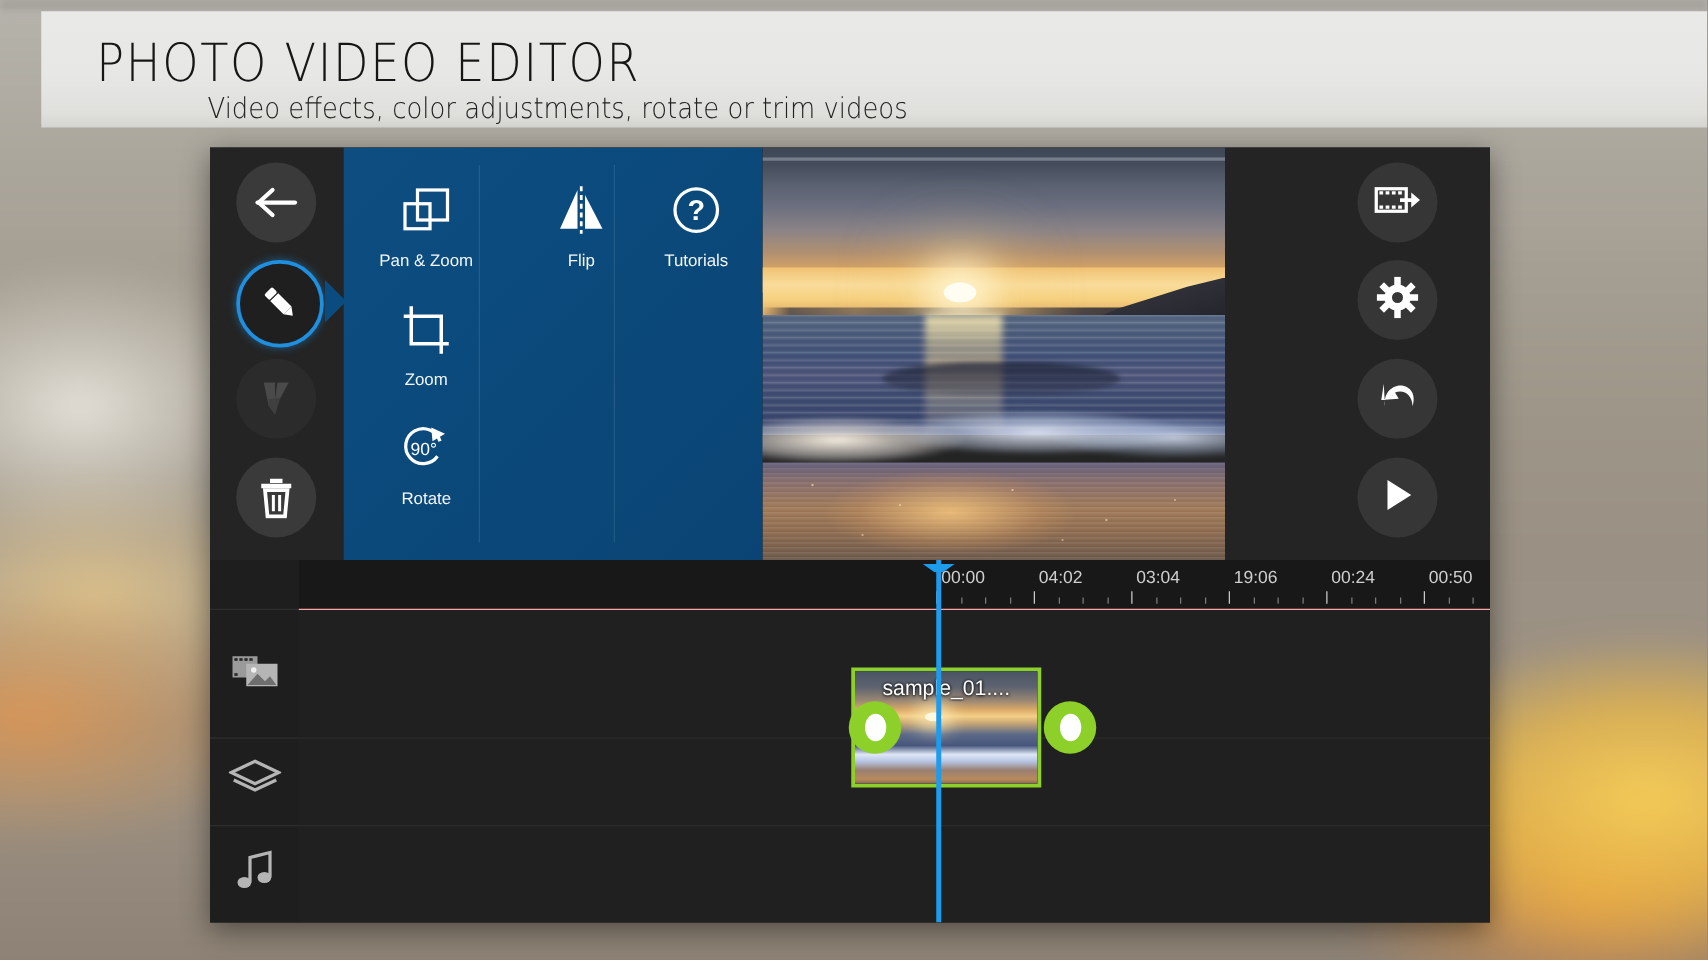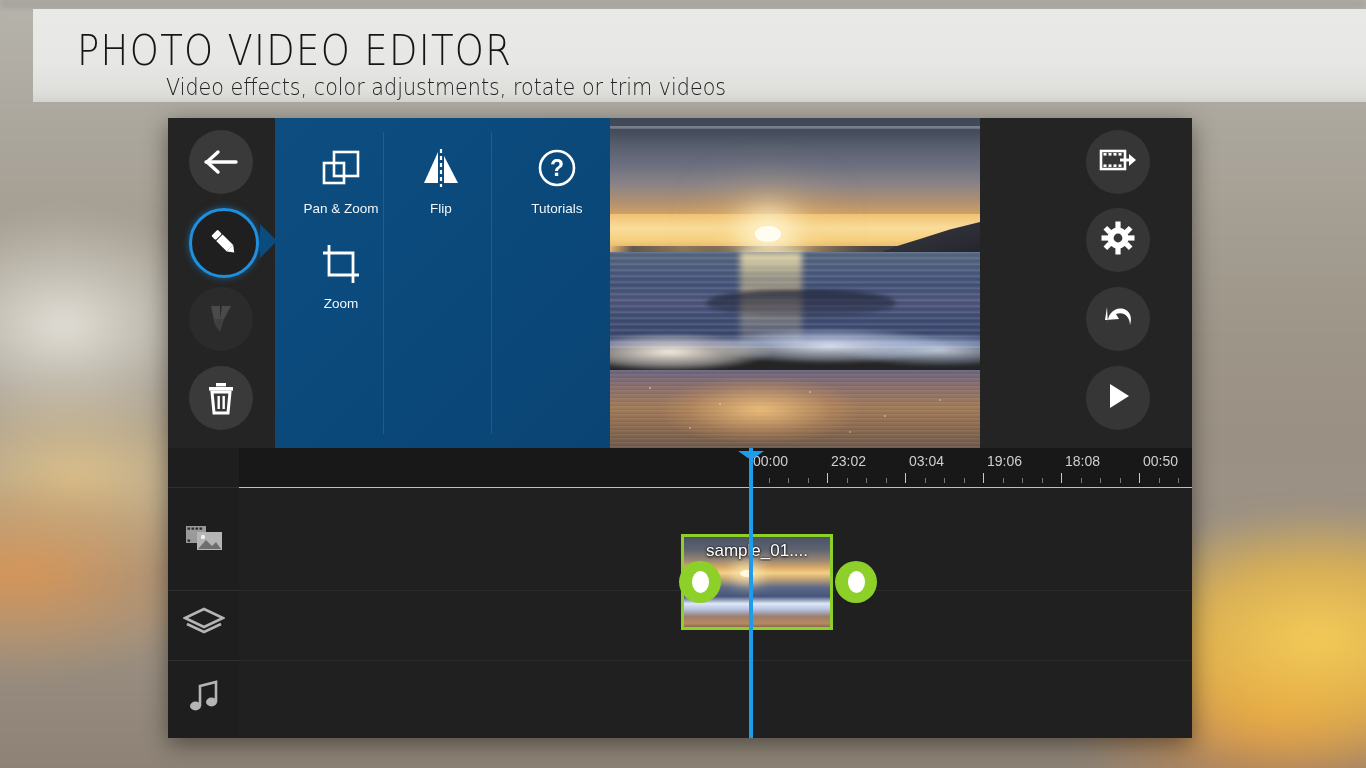--- a/index.html
+++ b/index.html
@@ -142,21 +142,21 @@
     align-items: center;
     justify-content: center;
   }
   .tool-lbl {
     font-size: 13.5px;
     color: #f2f6f9;
     margin-top: 1px;
     white-space: nowrap;
   }
   .tool.c0 { left: 12px; }
-  .tool.c1 { left: 112px; }
+  .tool.c1 { left: 136px; }
   .tool.c2 { left: 228px; }
   .tool.rA { top: 20px; }
   .tool.rB { top: 115px; }
   .tool.rC { top: 210px; }
   .tool.wide { width: 140px; left: 104px; }
 
   .vdiv {
     position: absolute;
     top: 14px; height: 302px;
     width: 1px;
@@ -517,20 +517,30 @@
           <div class="tool-ico">
             <svg width="46" height="44" viewBox="0 0 46 44">
               <path d="M11 3 L11 33 L41 33" fill="none" stroke="#fff" stroke-width="2.8"></path>
               <path d="M5 11 L35 11 L35 41" fill="none" stroke="#fff" stroke-width="2.8"></path>
             </svg>
           </div>
           <div class="tool-lbl">Zoom</div>
         </div>
 
 
+        <div class="tool c0 rC">
+          <div class="tool-ico">
+            <svg width="46" height="44" viewBox="0 0 46 44">
+              <path d="M34 16 A14 14 0 1 0 32 28" fill="none" stroke="#fff" stroke-width="2.6"></path>
+              <path d="M27 5 L38 10 L28 16 Z" fill="#fff"></path>
+              <text x="21" y="27" text-anchor="middle" font-size="14" fill="#fff" font-family="Liberation Sans, sans-serif">90°</text>
+            </svg>
+          </div>
+          <div class="tool-lbl">Rotate</div>
+        </div>
 
       </div>
 
       <div class="preview">
         <div class="sky"></div>
         <div class="sky-streaks"></div>
         <div class="sunband"></div>
         <div class="horizon"></div>
         <div class="headland"></div>
         <div class="sun"></div>
@@ -641,36 +651,36 @@
 
       <div class="tracks">
 
         <div class="ruler">
 
         <div class="tick-lbl" style="left: 514px;">00:00</div>
             <div class="tick major" style="left: 510px;"></div>
             <div class="tick minor" style="left: 529.5px;"></div>
             <div class="tick minor" style="left: 549px;"></div>
             <div class="tick minor" style="left: 568.5px;"></div>
-            <div class="tick-lbl" style="left: 592px;">23:02</div>
+            <div class="tick-lbl" style="left: 592px;">04:02</div>
             <div class="tick major" style="left: 588px;"></div>
             <div class="tick minor" style="left: 607.5px;"></div>
             <div class="tick minor" style="left: 627px;"></div>
             <div class="tick minor" style="left: 646.5px;"></div>
             <div class="tick-lbl" style="left: 670px;">03:04</div>
             <div class="tick major" style="left: 666px;"></div>
             <div class="tick minor" style="left: 685.5px;"></div>
             <div class="tick minor" style="left: 705px;"></div>
             <div class="tick minor" style="left: 724.5px;"></div>
             <div class="tick-lbl" style="left: 748px;">19:06</div>
             <div class="tick major" style="left: 744px;"></div>
             <div class="tick minor" style="left: 763.5px;"></div>
             <div class="tick minor" style="left: 783px;"></div>
             <div class="tick minor" style="left: 802.5px;"></div>
-            <div class="tick-lbl" style="left: 826px;">18:08</div>
+            <div class="tick-lbl" style="left: 826px;">00:24</div>
             <div class="tick major" style="left: 822px;"></div>
             <div class="tick minor" style="left: 841.5px;"></div>
             <div class="tick minor" style="left: 861px;"></div>
             <div class="tick minor" style="left: 880.5px;"></div>
             <div class="tick-lbl" style="left: 904px;">00:50</div>
             <div class="tick major" style="left: 900px;"></div>
             <div class="tick minor" style="left: 919.5px;"></div>
             <div class="tick minor" style="left: 939px;"></div>
           </div>
 

